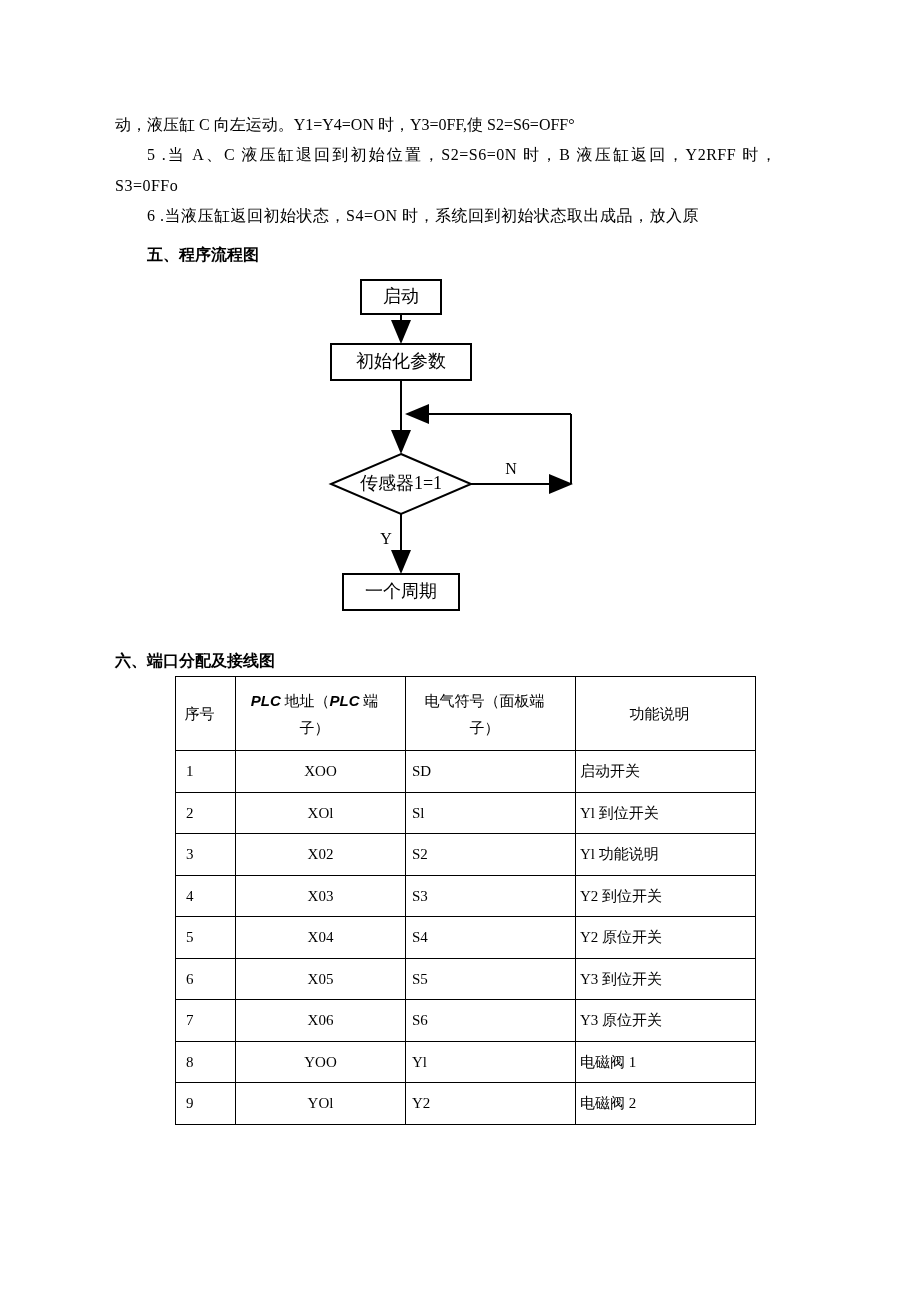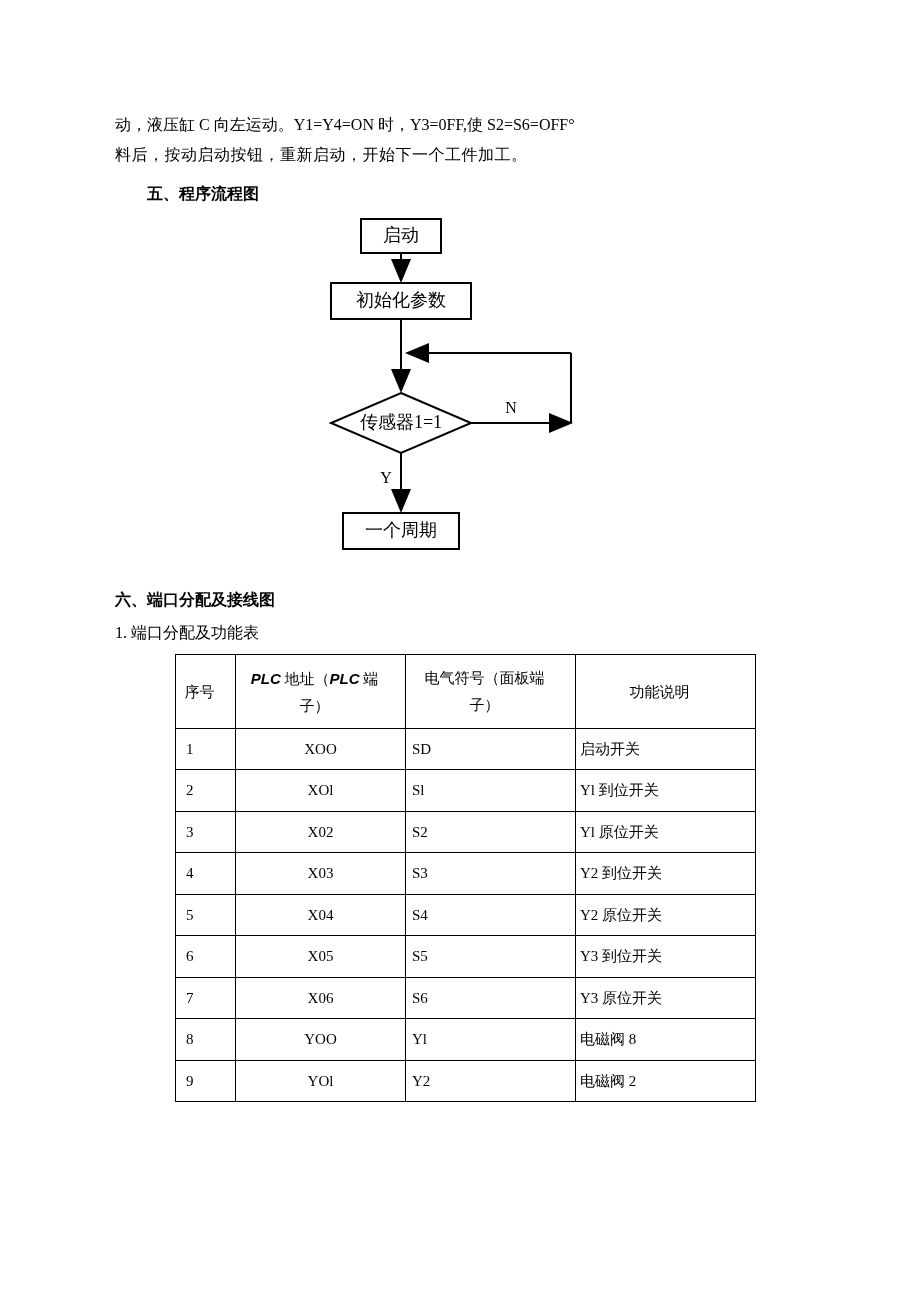--- a/index.html
+++ b/index.html
@@ -100,22 +100,23 @@
   table.io td.c-sym { text-align: left; }
   table.io td.c-fn  { padding-left: 4px; text-align: left; margin-left: 16px; }
 </style>
 </head>
 <body>
 
 <div class="page">
 
   <div class="para">动，液压缸 C 向左运动。Y1=Y4=ON 时，Y3=0FF,使 S2=S6=OFF°</div>
 
-
-  <div class="para wide">料后，按动启动按钮，重新启动，开始下一个工件加工。</div>
+  <div class="para indent wide">5  .当 A、C 液压缸退回到初始位置，S2=S6=0N 时，B 液压缸返回，Y2RFF 时，S3=0FFo</div>
+
+  <div class="para indent wide">6  .当液压缸返回初始状态，S4=ON 时，系统回到初始状态取出成品，放入原</div>
 
   <div class="heading">五、程序流程图</div>
 
   <div class="flowchart-wrap">
     <svg class="flowchart-svg" width="290" height="350" viewBox="0 0 290 350">
       <defs>
         <marker id="ah" markerWidth="12" markerHeight="10" refX="10" refY="5" orient="auto">
           <path d="M0,0 L12,5 L0,10 Z" fill="#000"></path>
         </marker>
       </defs>
@@ -146,21 +147,20 @@
 
       <line x1="100" y1="240" x2="100" y2="296" stroke="#000" stroke-width="2" marker-end="url(#ah)"></line>
       <text x="85" y="266" class="lbl">Y</text>
 
       <rect x="42" y="300" width="116" height="36" fill="none" stroke="#000" stroke-width="2"></rect>
       <text x="100" y="319">一个周期</text>
     </svg>
   </div>
 
   <div class="heading6">六、端口分配及接线图</div>
-  <div class="sublist">1. 端口分配及功能表</div>
 
   <div class="tbl-wrap">
     <table class="io">
       <colgroup>
         <col class="c-idx">
           <col class="c-plc">
           <col class="c-sym">
           <col class="c-fn">
       </colgroup>
       <thead>
@@ -183,21 +183,21 @@
         <tr>
           <td class="c-idx">2</td>
           <td class="c-plc">XOl</td>
           <td class="c-sym">Sl</td>
           <td class="c-fn">Yl 到位开关</td>
         </tr>
         <tr>
           <td class="c-idx">3</td>
           <td class="c-plc">X02</td>
           <td class="c-sym">S2</td>
-          <td class="c-fn">Yl 原位开关</td>
+          <td class="c-fn">Yl 功能说明</td>
         </tr>
         <tr>
           <td class="c-idx">4</td>
           <td class="c-plc">X03</td>
           <td class="c-sym">S3</td>
           <td class="c-fn">Y2 到位开关</td>
         </tr>
         <tr>
           <td class="c-idx">5</td>
           <td class="c-plc">X04</td>
@@ -213,21 +213,21 @@
         <tr>
           <td class="c-idx">7</td>
           <td class="c-plc">X06</td>
           <td class="c-sym">S6</td>
           <td class="c-fn">Y3 原位开关</td>
         </tr>
         <tr>
           <td class="c-idx">8</td>
           <td class="c-plc">YOO</td>
           <td class="c-sym">Yl</td>
-          <td class="c-fn">电磁阀 8</td>
+          <td class="c-fn">电磁阀 1</td>
         </tr>
         <tr>
           <td class="c-idx">9</td>
           <td class="c-plc">YOl</td>
           <td class="c-sym">Y2</td>
           <td class="c-fn">电磁阀 2</td>
         </tr>
       </tbody>
     </table>
   </div>

